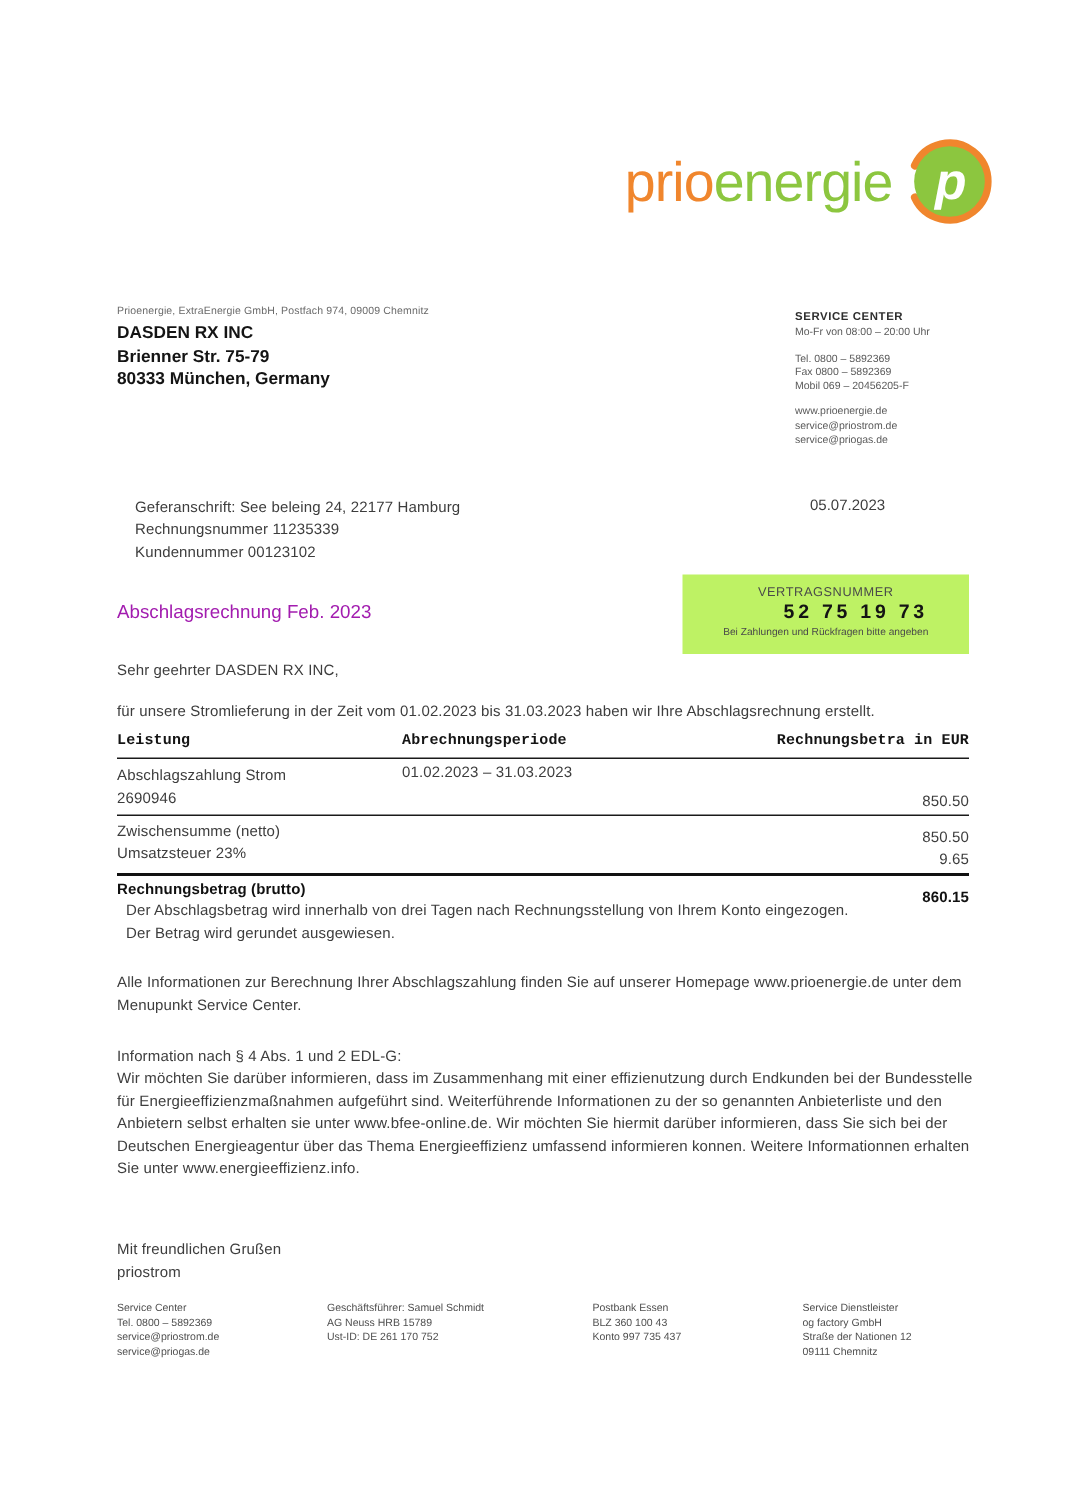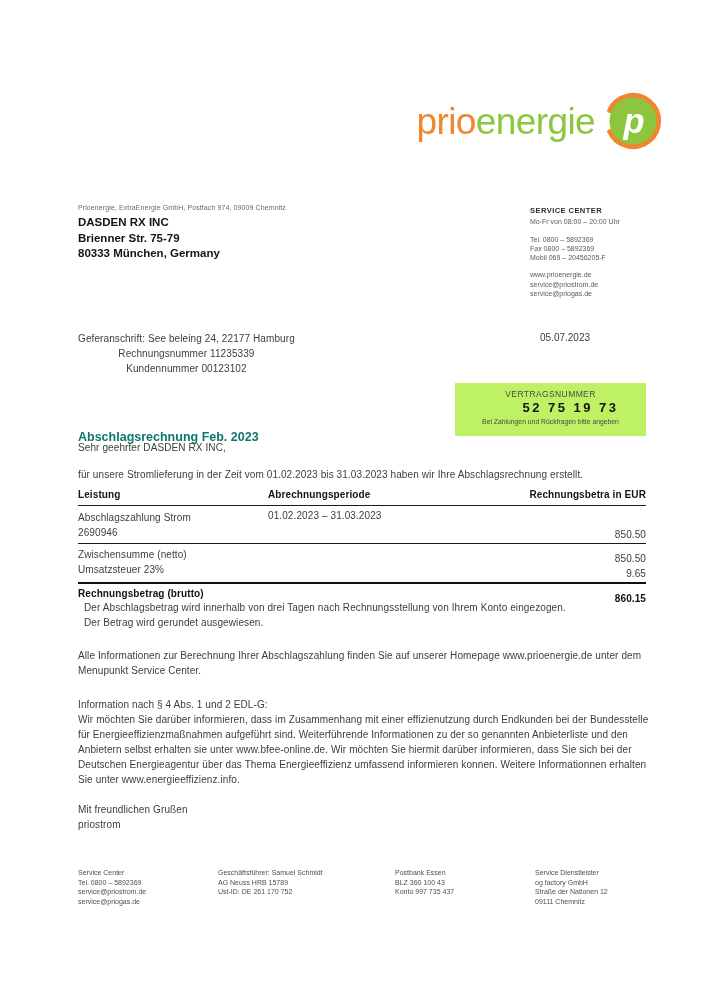--- a/index.html
+++ b/index.html
@@ -14,51 +14,51 @@
   .logo-text .prio { color:#F0862D; }
   .logo-text .energie { color:#8CC63F; }
   .logo-mark { width:58px; height:58px; display:block; }
   
   .sender { position:absolute; left:78px; top:204px; font-size:7px; color:#6a6a6a; letter-spacing:0.1px; }
   .recipient { position:absolute; left:78px; top:215px; font-size:11.5px; font-weight:bold; color:#141414; line-height:15.5px; }
   .svc { position:absolute; left:530px; top:206px; font-size:7px; line-height:9.3px; color:#5a5a5a; }
   .svc-title { font-weight:bold; font-size:7.6px; color:#2e2e2e; letter-spacing:0.4px; margin-bottom:2px; }
   .svc-gap { height:8px; }
   
-  .refblock { position:absolute; left:78px; top:331px; font-size:10px; line-height:15.5px;text-align:center; }
+  .refblock { position:absolute; left:90px; top:331px; font-size:10px; line-height:15.5px; }
   .date { position:absolute; left:540px; top:332px; font-size:10px; }
-  .doc-title { position:absolute; left:78px; top:401px; font-size:12.5px; font-weight:bold; color:#0f766e;margin-top:29px; }
+  .doc-title { position:absolute; left:78px; top:401px; font-size:12.5px; font-weight:normal; color:#a21caf; }
   
   .contract-box { position:absolute; left:455px; top:383px; width:191px; height:53px;
     background:#bef264; text-align:center; color:#4a4a4a; }
   .cb-label { font-size:8.5px; margin-top:6px; letter-spacing:0.4px; }
   .cb-number { font-size:13px; font-weight:bold; color:#141414; letter-spacing:2.5px; margin-top:1px;margin-left:40px; }
   .cb-note { font-size:6.8px; margin-top:3px; }
   
   .bodytext { font-size:10px; line-height:15px; letter-spacing:0.1px; }
   .salutation { position:absolute; left:78px; top:440px; }
   .intro { position:absolute; left:78px; top:467px; width:580px; }
   
   .table { position:absolute; left:78px; top:489px; width:568px; font-size:10px; letter-spacing:0.1px; }
-  .t-head { display:flex; font-weight:bold; color:#141414; padding-bottom:5px; border-bottom:1.6px solid #1a1a1a; }
+  .t-head { display:flex; font-weight:bold; color:#141414; padding-bottom:5px; border-bottom:1.6px solid #1a1a1a;font-family:Liberation Mono, monospace; }
   .c1 { width:190px; } .c2 { flex:1; } .c3 { width:140px; text-align:right; }
   .t-row1 { display:flex; padding:4px 0 3px; border-bottom:1.4px solid #1a1a1a; }
   .t-row1 .c1 { line-height:15px; }
   .t-row1 .c3 { display:flex; align-items:flex-end; justify-content:flex-end; }
   .t-sub { border-bottom:2.4px solid #111; padding:3px 0 5px; }
   .srow { display:flex; justify-content:space-between; line-height:15px; }
   .srow .amt { transform:translateY(4px); }
   .t-total { display:flex; justify-content:space-between; font-weight:bold; color:#111; padding-top:4px; }
   .t-total .amt { transform:translateY(5px); }
   
   .p-debit { position:absolute; left:84px; top:600px; width:580px; }
   .p-home  { position:absolute; left:78px; top:648px; width:576px; }
   .p-edl-h { position:absolute; left:78px; top:697px; width:576px; }
   .p-edl   { position:absolute; left:78px; top:712px; width:574px; }
-  .closing { position:absolute; left:78px; top:802px; }
+  .closing { position:absolute; left:78px; top:826px; }
   
   .fcol { position:absolute; top:868px; font-size:7px; line-height:9.5px; color:#4f4f4f; }
   .f1 { left:78px; } .f2 { left:218px; } .f3 { left:395px; } .f4 { left:535px; }
 </style>
 </head>
 <body>
 
 <div class="page">
 
   <div class="logo">

